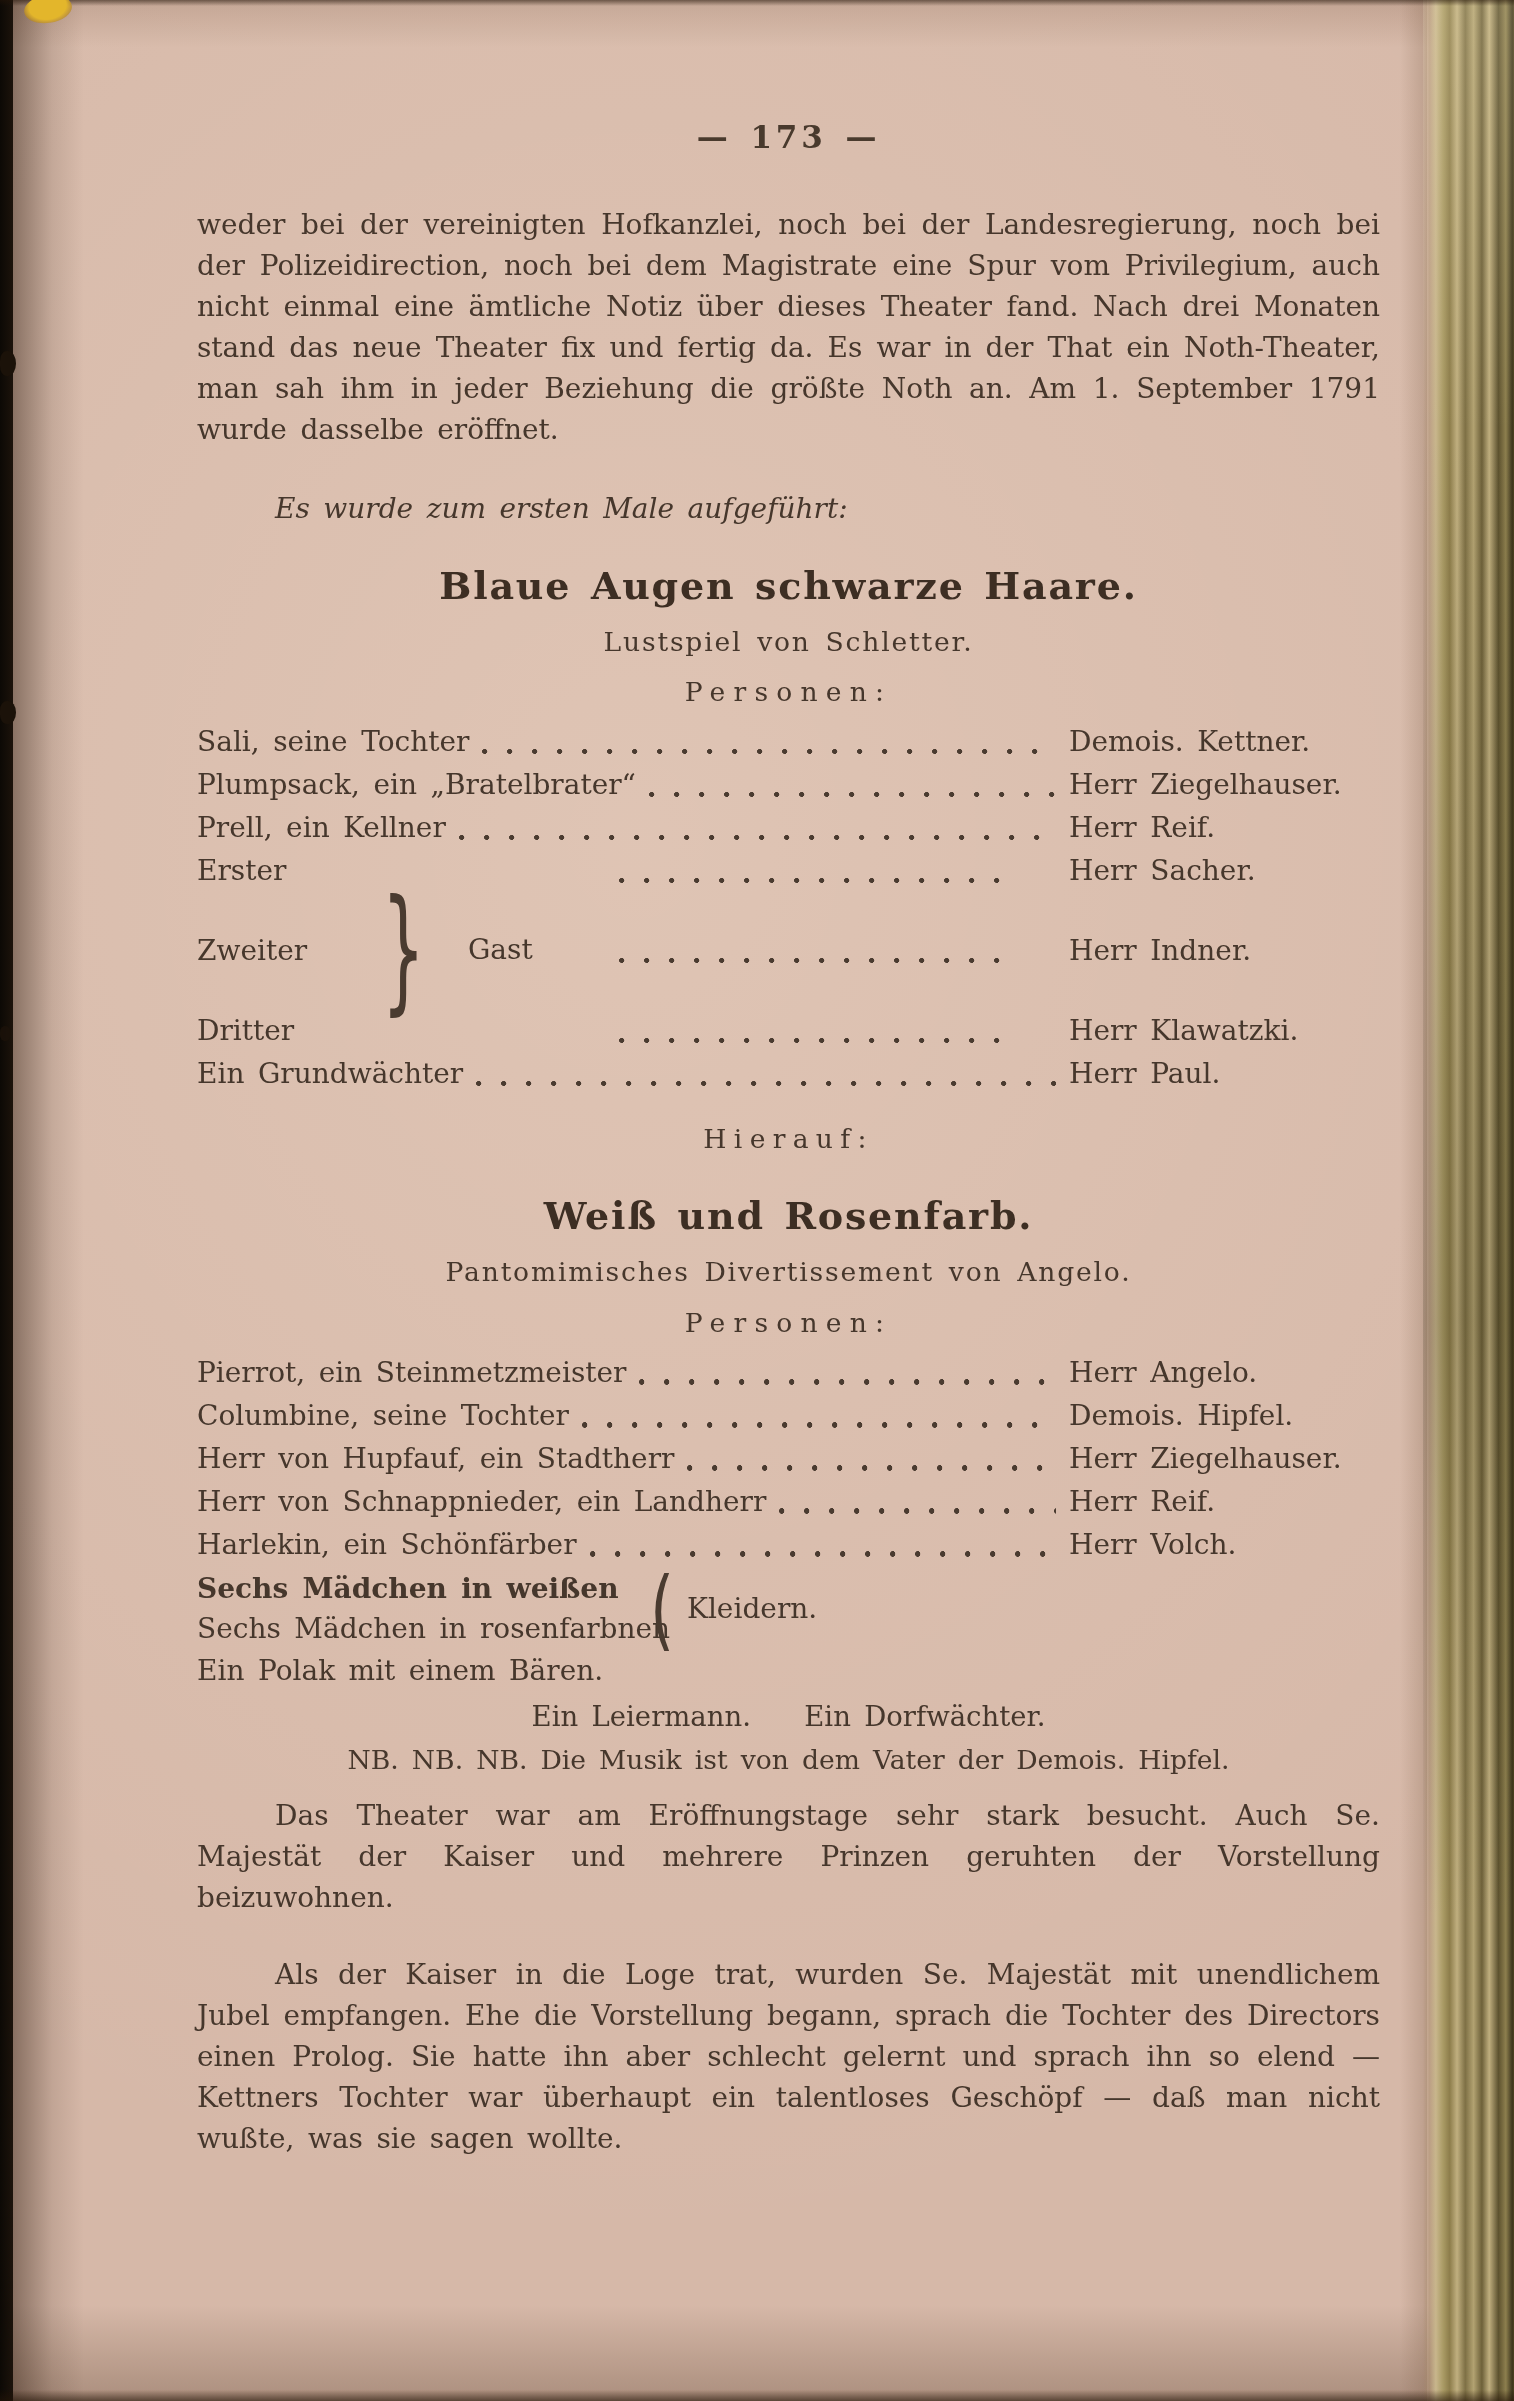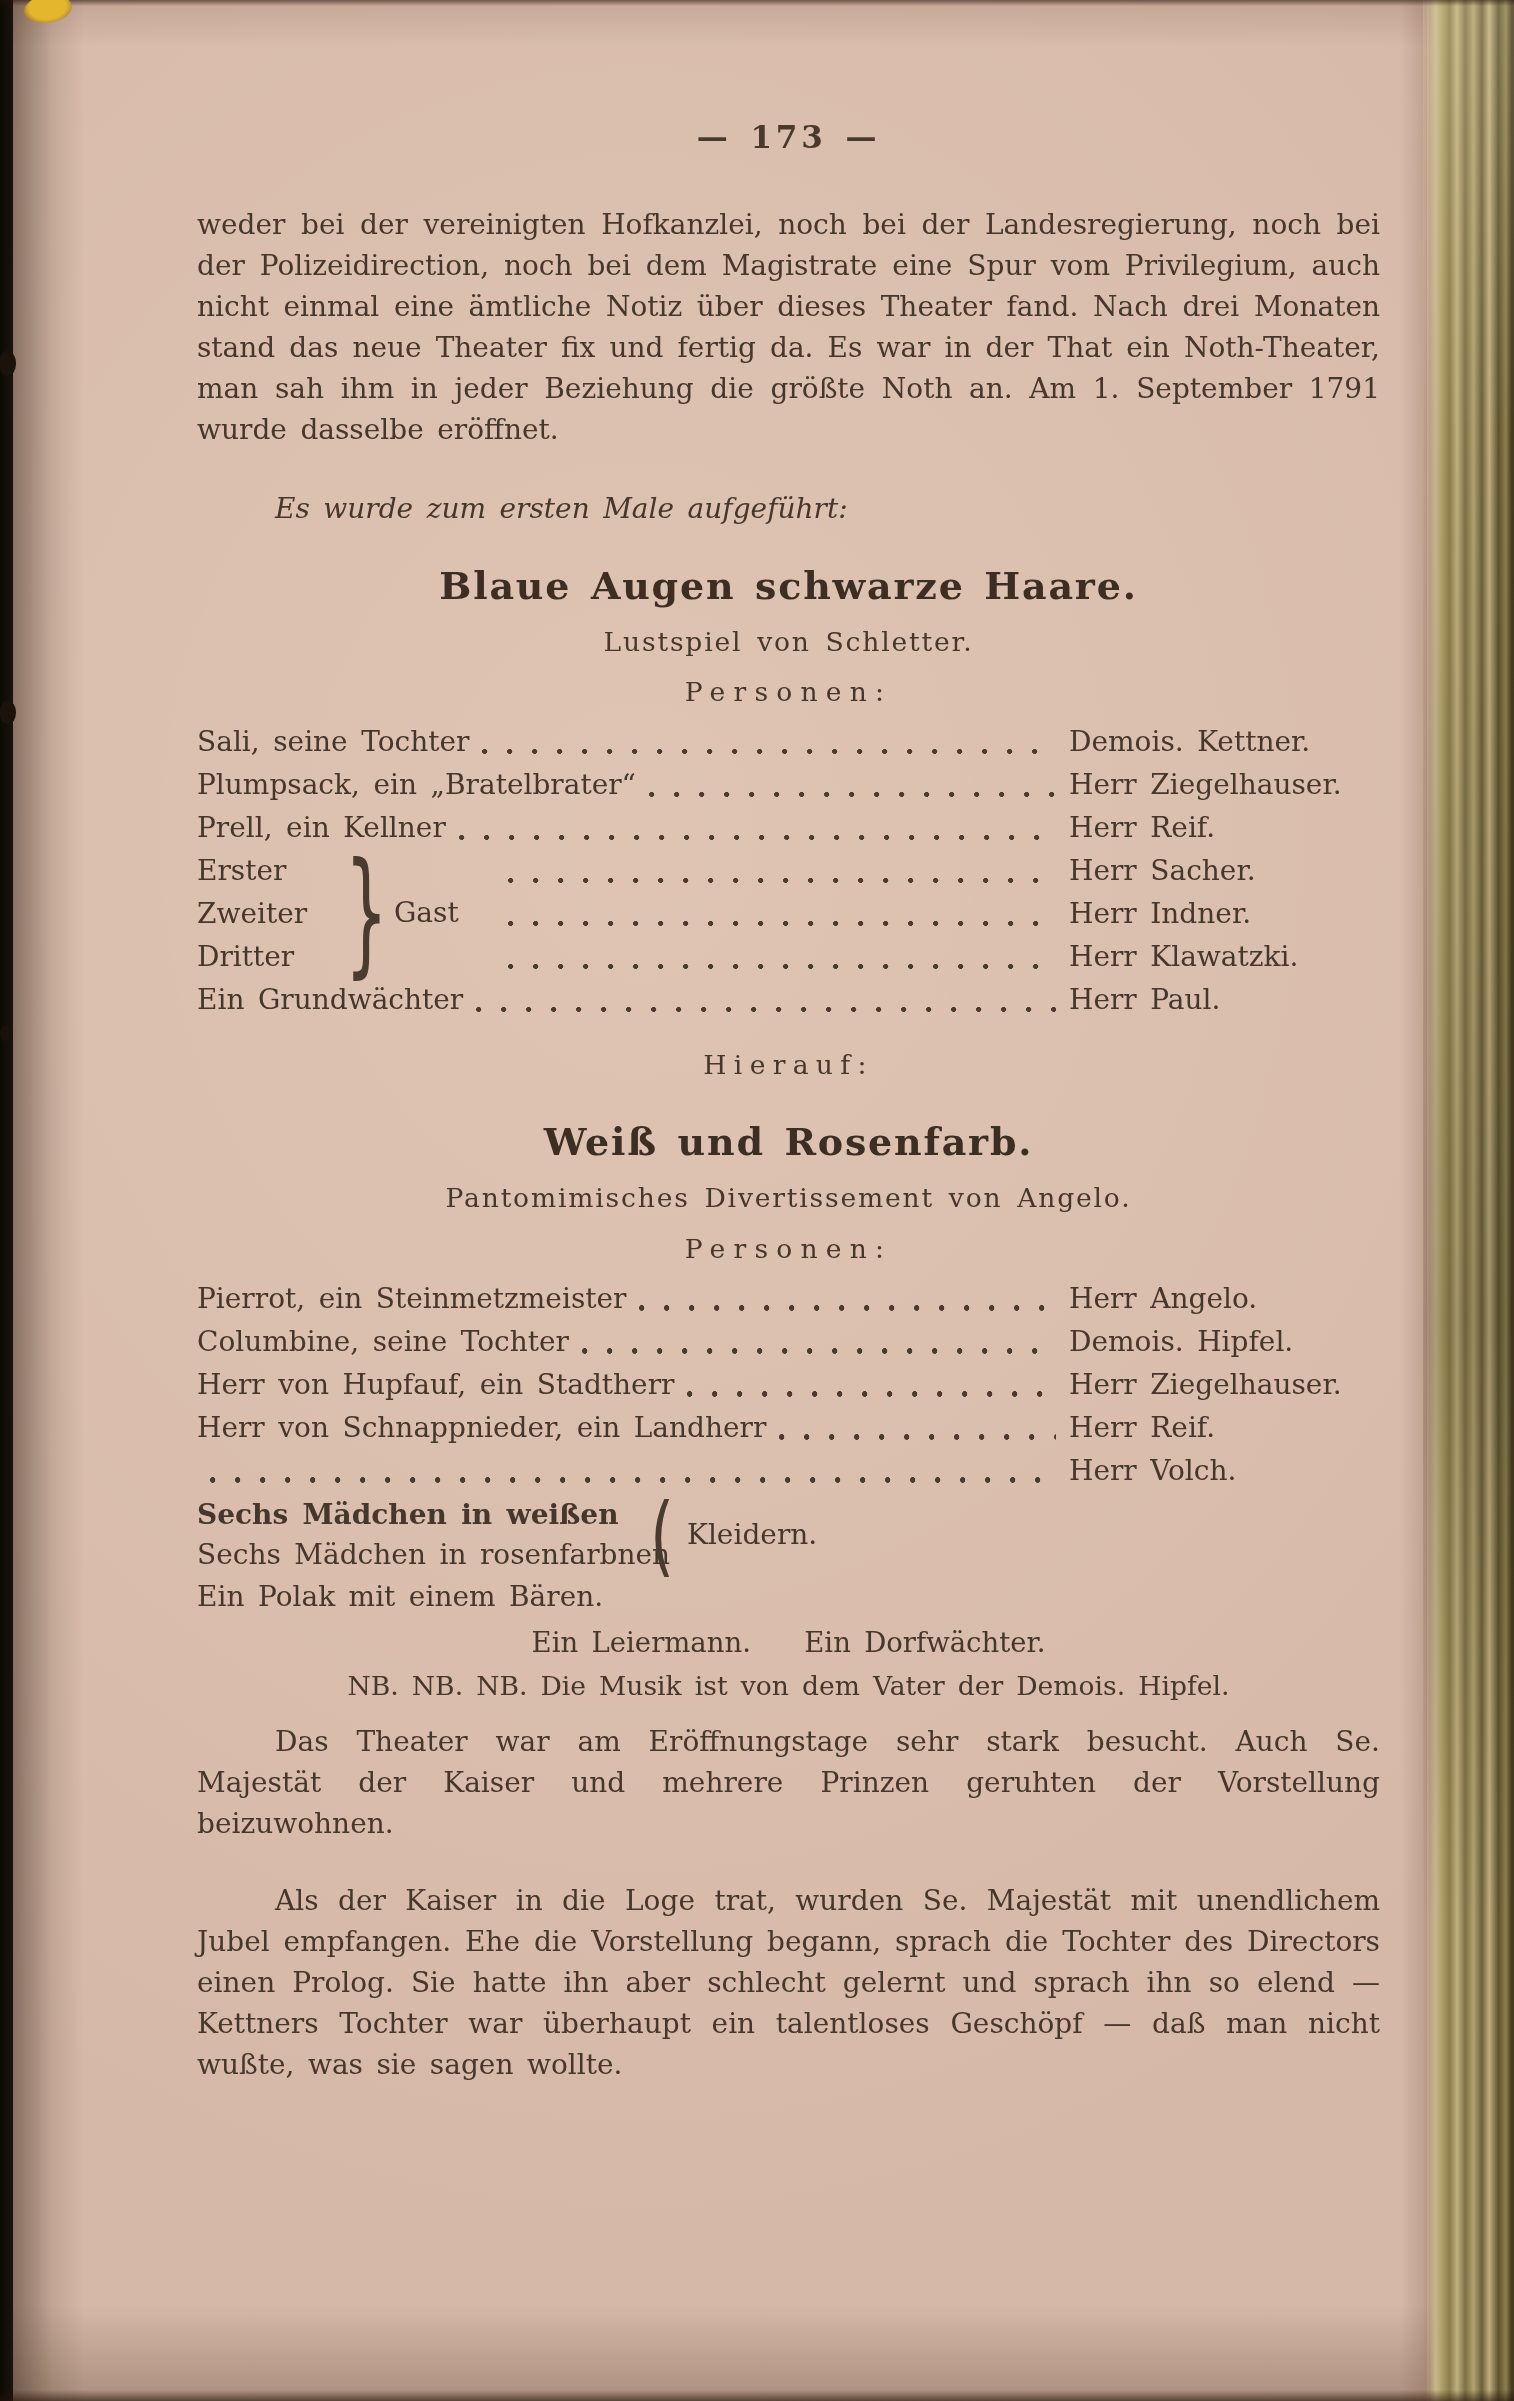--- a/index.html
+++ b/index.html
@@ -61,21 +61,21 @@
 
   .cast { margin-top:7.3px; }
   .cast-row { display:flex; align-items:flex-end; height:43px; }
   .role { white-space:nowrap; }
   .actor { width:311px; white-space:nowrap; }
   .dots, .gdots { flex:1; height:5.5px; margin:0 13px 8.2px 13px;
     background-image:radial-gradient(circle at 2.7px 2.7px, #4a3b30 2.4px, rgba(0,0,0,0) 2.9px);
     background-size:25px 5.5px; background-repeat:repeat-x; background-position:left bottom; }
 
   .group1 { display:grid; grid-template-columns:142px 55px 101px 1fr 311px;
-    grid-template-rows:43px 43px 43px; }
+    grid-template-rows:43px 43px 43px;gap:37px; }
   .group1 .gr { grid-column:1; display:flex; align-items:flex-end; white-space:nowrap; }
   .r1 { grid-row:1; } .r2 { grid-row:2; } .r3 { grid-row:3; }
   .gbrace { grid-column:2; grid-row:1/4; display:flex; align-items:center; justify-content:center;
     font-family:"DejaVu Sans", sans-serif; font-size:136px; line-height:129px;
     transform:scaleX(0.5); color:#4a3b30; }
   .glabel { grid-column:3; grid-row:1/4; display:flex; align-items:center; }
   .gdots { grid-column:4; align-self:end; flex:none; }
   .d1 { grid-row:1; } .d2 { grid-row:2; } .d3 { grid-row:3; }
   .gactor { grid-column:5; display:flex; align-items:flex-end; white-space:nowrap; }
   .a1 { grid-row:1; } .a2 { grid-row:2; } .a3 { grid-row:3; }
@@ -179,20 +179,21 @@
         <span class="role">Herr von Hupfauf, ein Stadtherr</span>
         <span class="dots"></span>
         <span class="actor">Herr Ziegelhauser.</span>
       </div>
       <div class="cast-row">
         <span class="role">Herr von Schnappnieder, ein Landherr</span>
         <span class="dots"></span>
         <span class="actor">Herr Reif.</span>
       </div>
       <div class="cast-row">
+        <span class="role">Harlekin, ein Schönfärber</span>
         <span class="dots"></span>
         <span class="actor">Herr Volch.</span>
       </div>
 
       <div class="group2">
         <span class="gr q1">Sechs Mädchen in weißen</span>
         <span class="gr q2">Sechs Mädchen in rosenfarbnen</span>
         <span class="gbrace2">(</span>
         <span class="glabel2">Kleidern.</span>
       </div>

